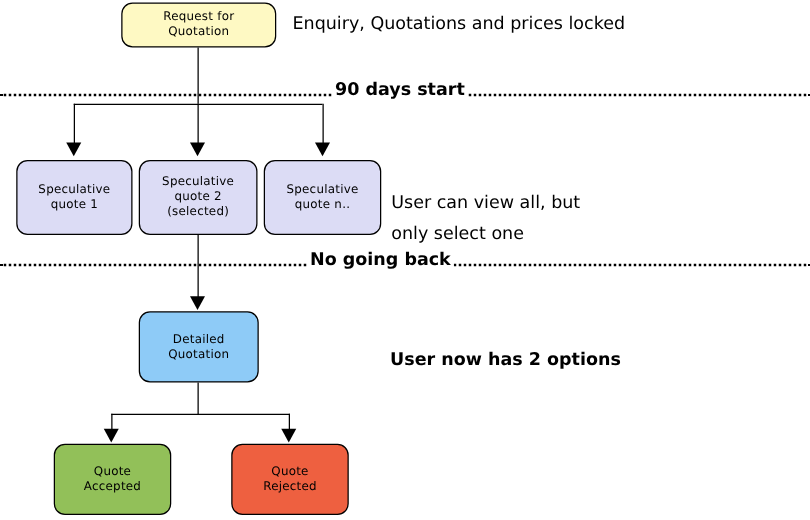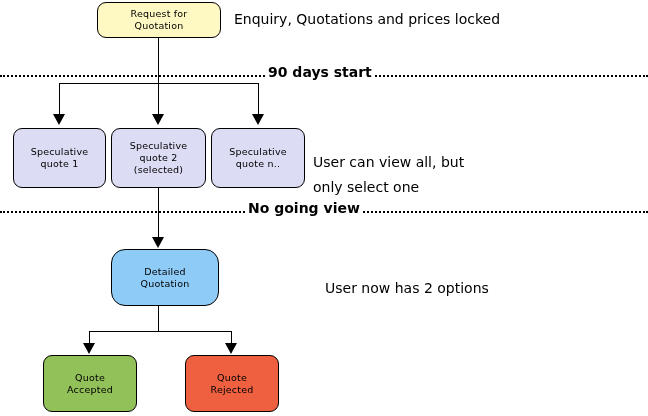--- a/index.html
+++ b/index.html
@@ -41,23 +41,22 @@
     background: #fef9c3;
   }
   .node-spec {
     top: 128px; height: 60px;
     background: #dcdcf5;
   }
   .node-spec-1 { left: 13px;  width: 93px; }
   .node-spec-2 { left: 111px; width: 95px; }
   .node-spec-3 { left: 211px; width: 94px; }
   .node-detail {
-    left: 111px; top: 249px; width: 108px; height: 57px;
+    left: 111px; top: 249px; width: 96px; height: 57px;
     background: #8ecbf7;
-    border-radius: 14px;
   }
   .node-accepted {
     left: 43px;  top: 355px; width: 94px; height: 57px;
     background: #92c059;
   }
   .node-rejected {
     left: 185px; top: 355px; width: 94px; height: 57px;
     background: #ee6040;
   }
 
@@ -142,26 +141,26 @@
   <div class="node node-spec node-spec-3">Speculative
 quote n..</div>
 
   <div class="note" style="left:313px; top:126px;margin-top:24px;">User can view all, but
 only select one</div>
 
   <div class="line-v" style="left:158px; top:188px; height:50px;"></div>
   <div class="arrow" style="left:152px; top:237px;"></div>
 
   <div class="sep" style="top:211px;"></div>
-  <div class="sep-label" style="left:246px; top:200px;">No going view</div>
+  <div class="sep-label" style="left:246px; top:200px;">No going back</div>
 
   <div class="node node-detail">Detailed
 Quotation</div>
 
-  <div class="note" style="left:325px; top:276px;">User now has 2 options</div>
+  <div class="note" style="left:312px; top:276px;font-weight:bold;">User now has 2 options</div>
 
   <div class="line-v" style="left:158px; top:306px; height:26px;"></div>
   <div class="line-h" style="left:89px;  top:331px; width:143px;"></div>
   <div class="line-v" style="left:89px;  top:331px; height:13px;"></div>
   <div class="line-v" style="left:231px; top:331px; height:13px;"></div>
   <div class="arrow" style="left:83px;  top:343px;"></div>
   <div class="arrow" style="left:225px; top:343px;"></div>
 
   <div class="node node-accepted">Quote
 Accepted</div>

